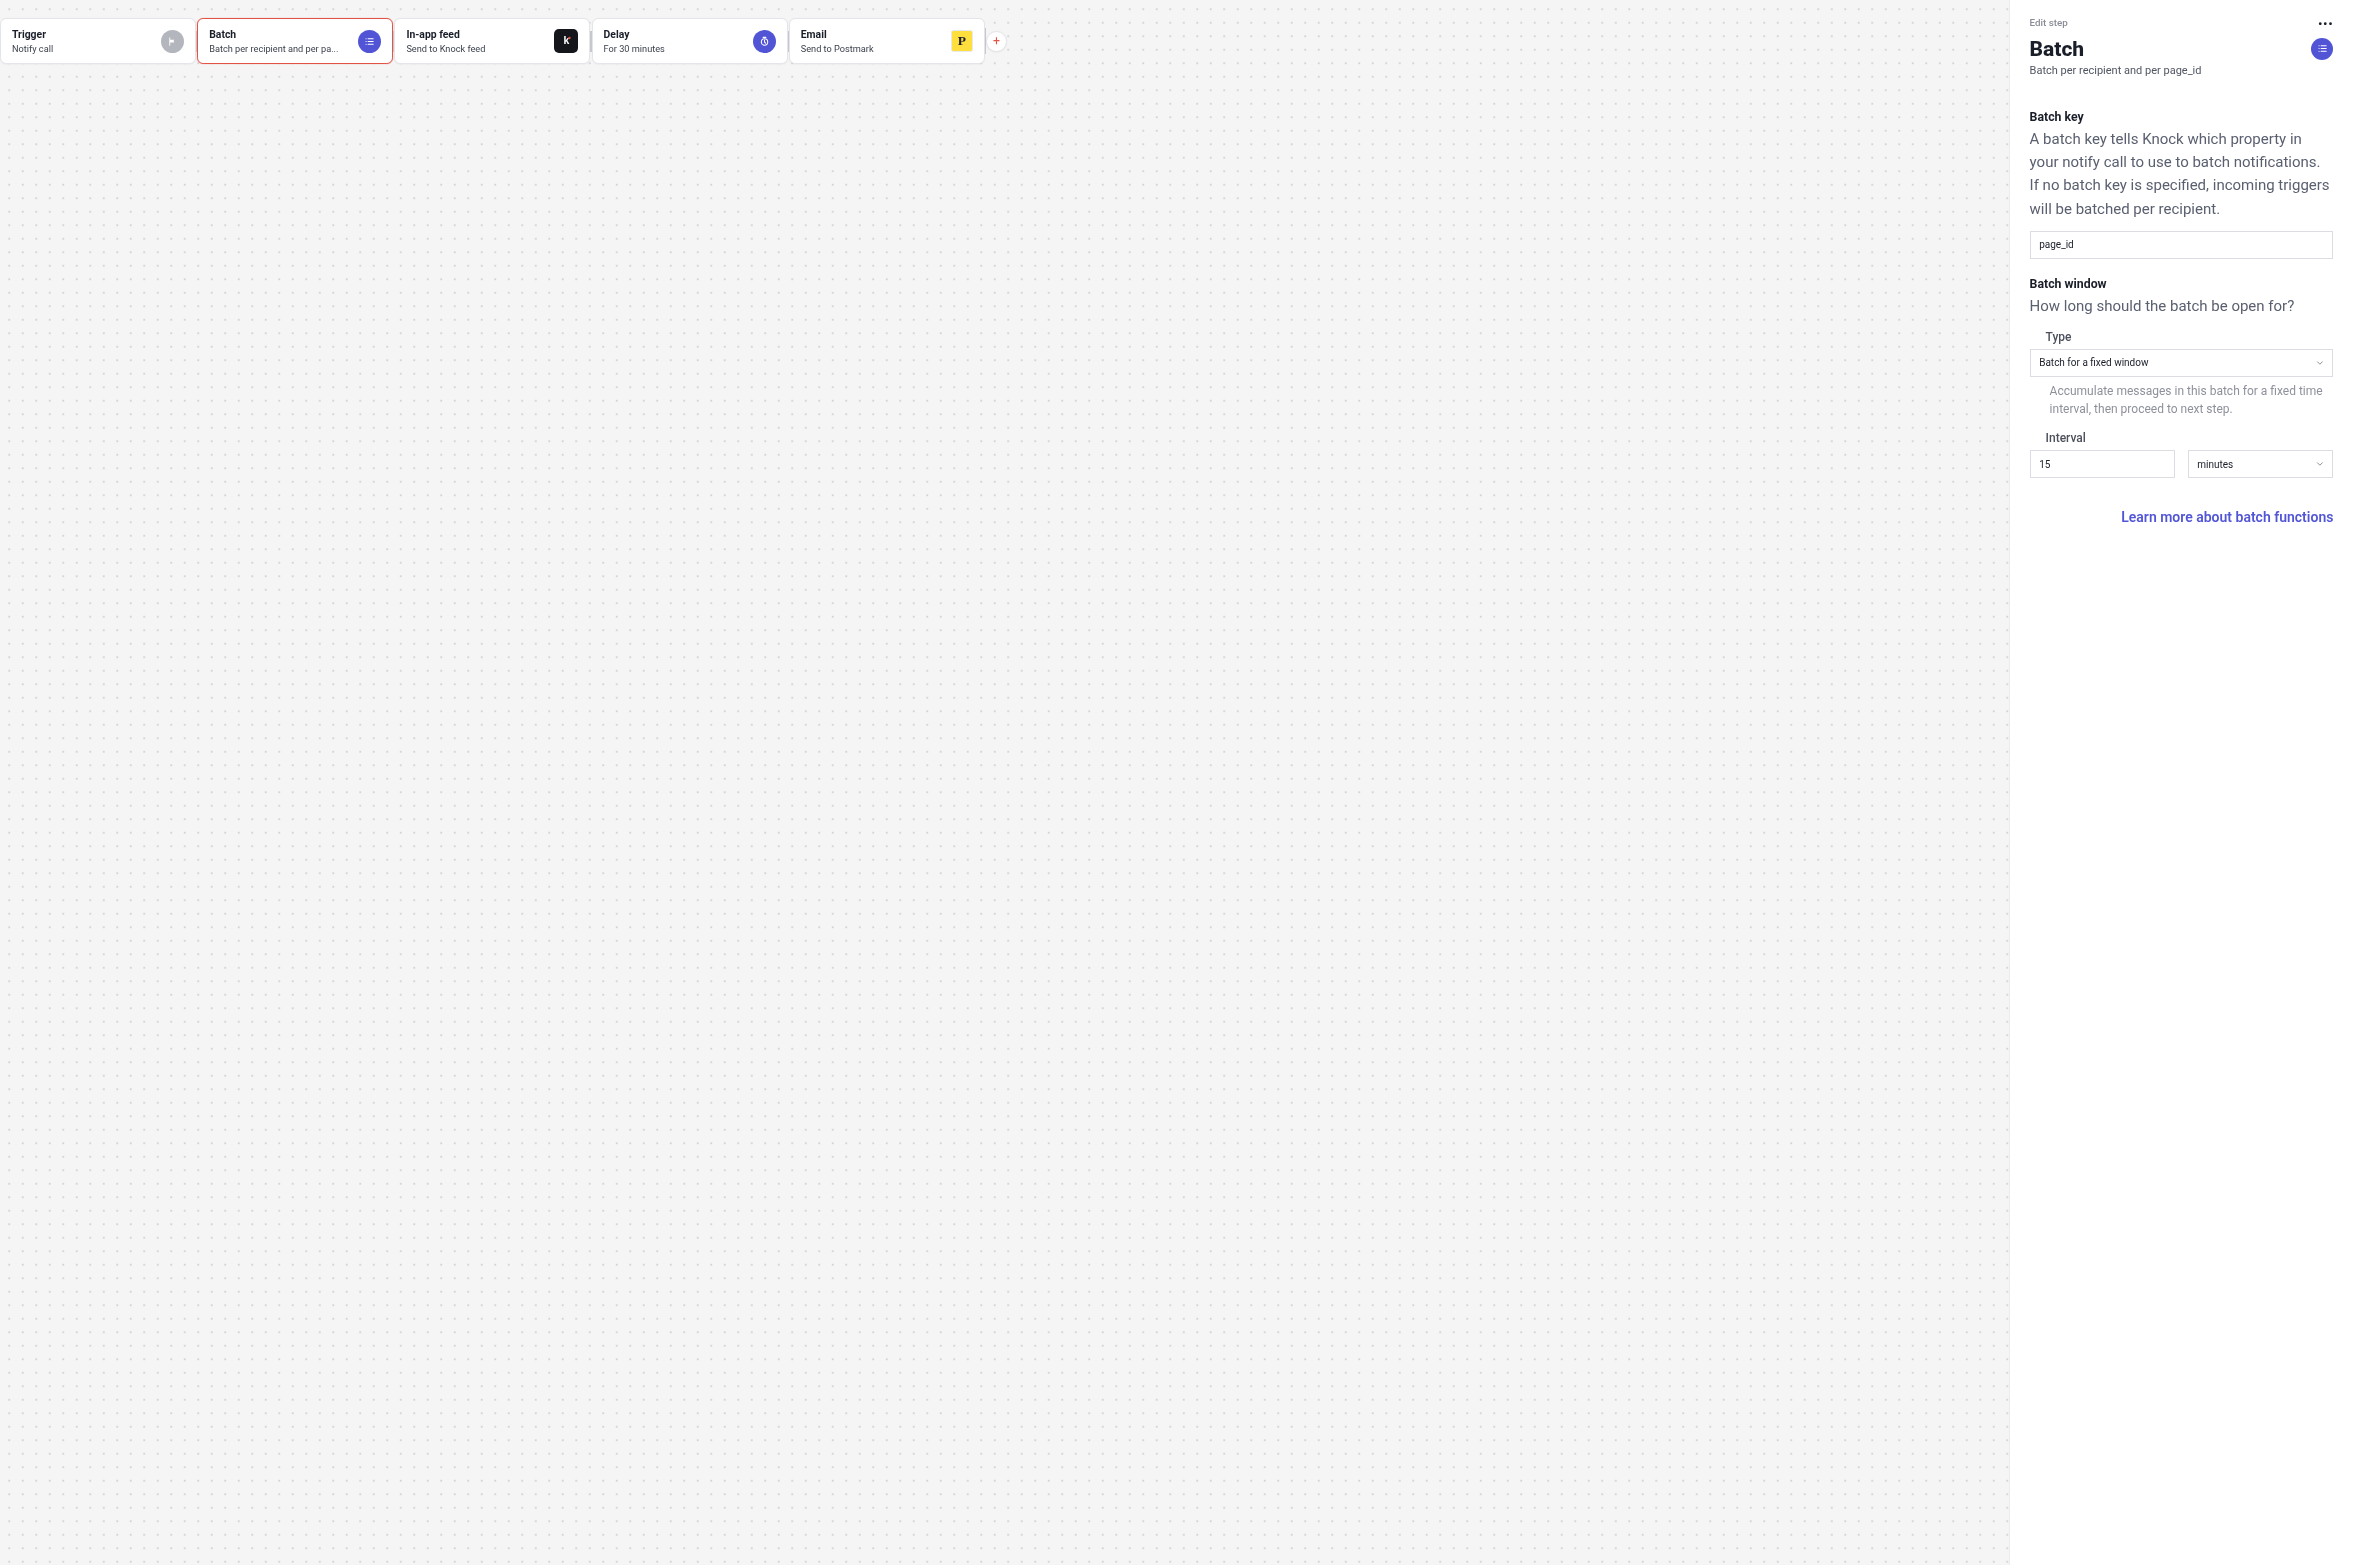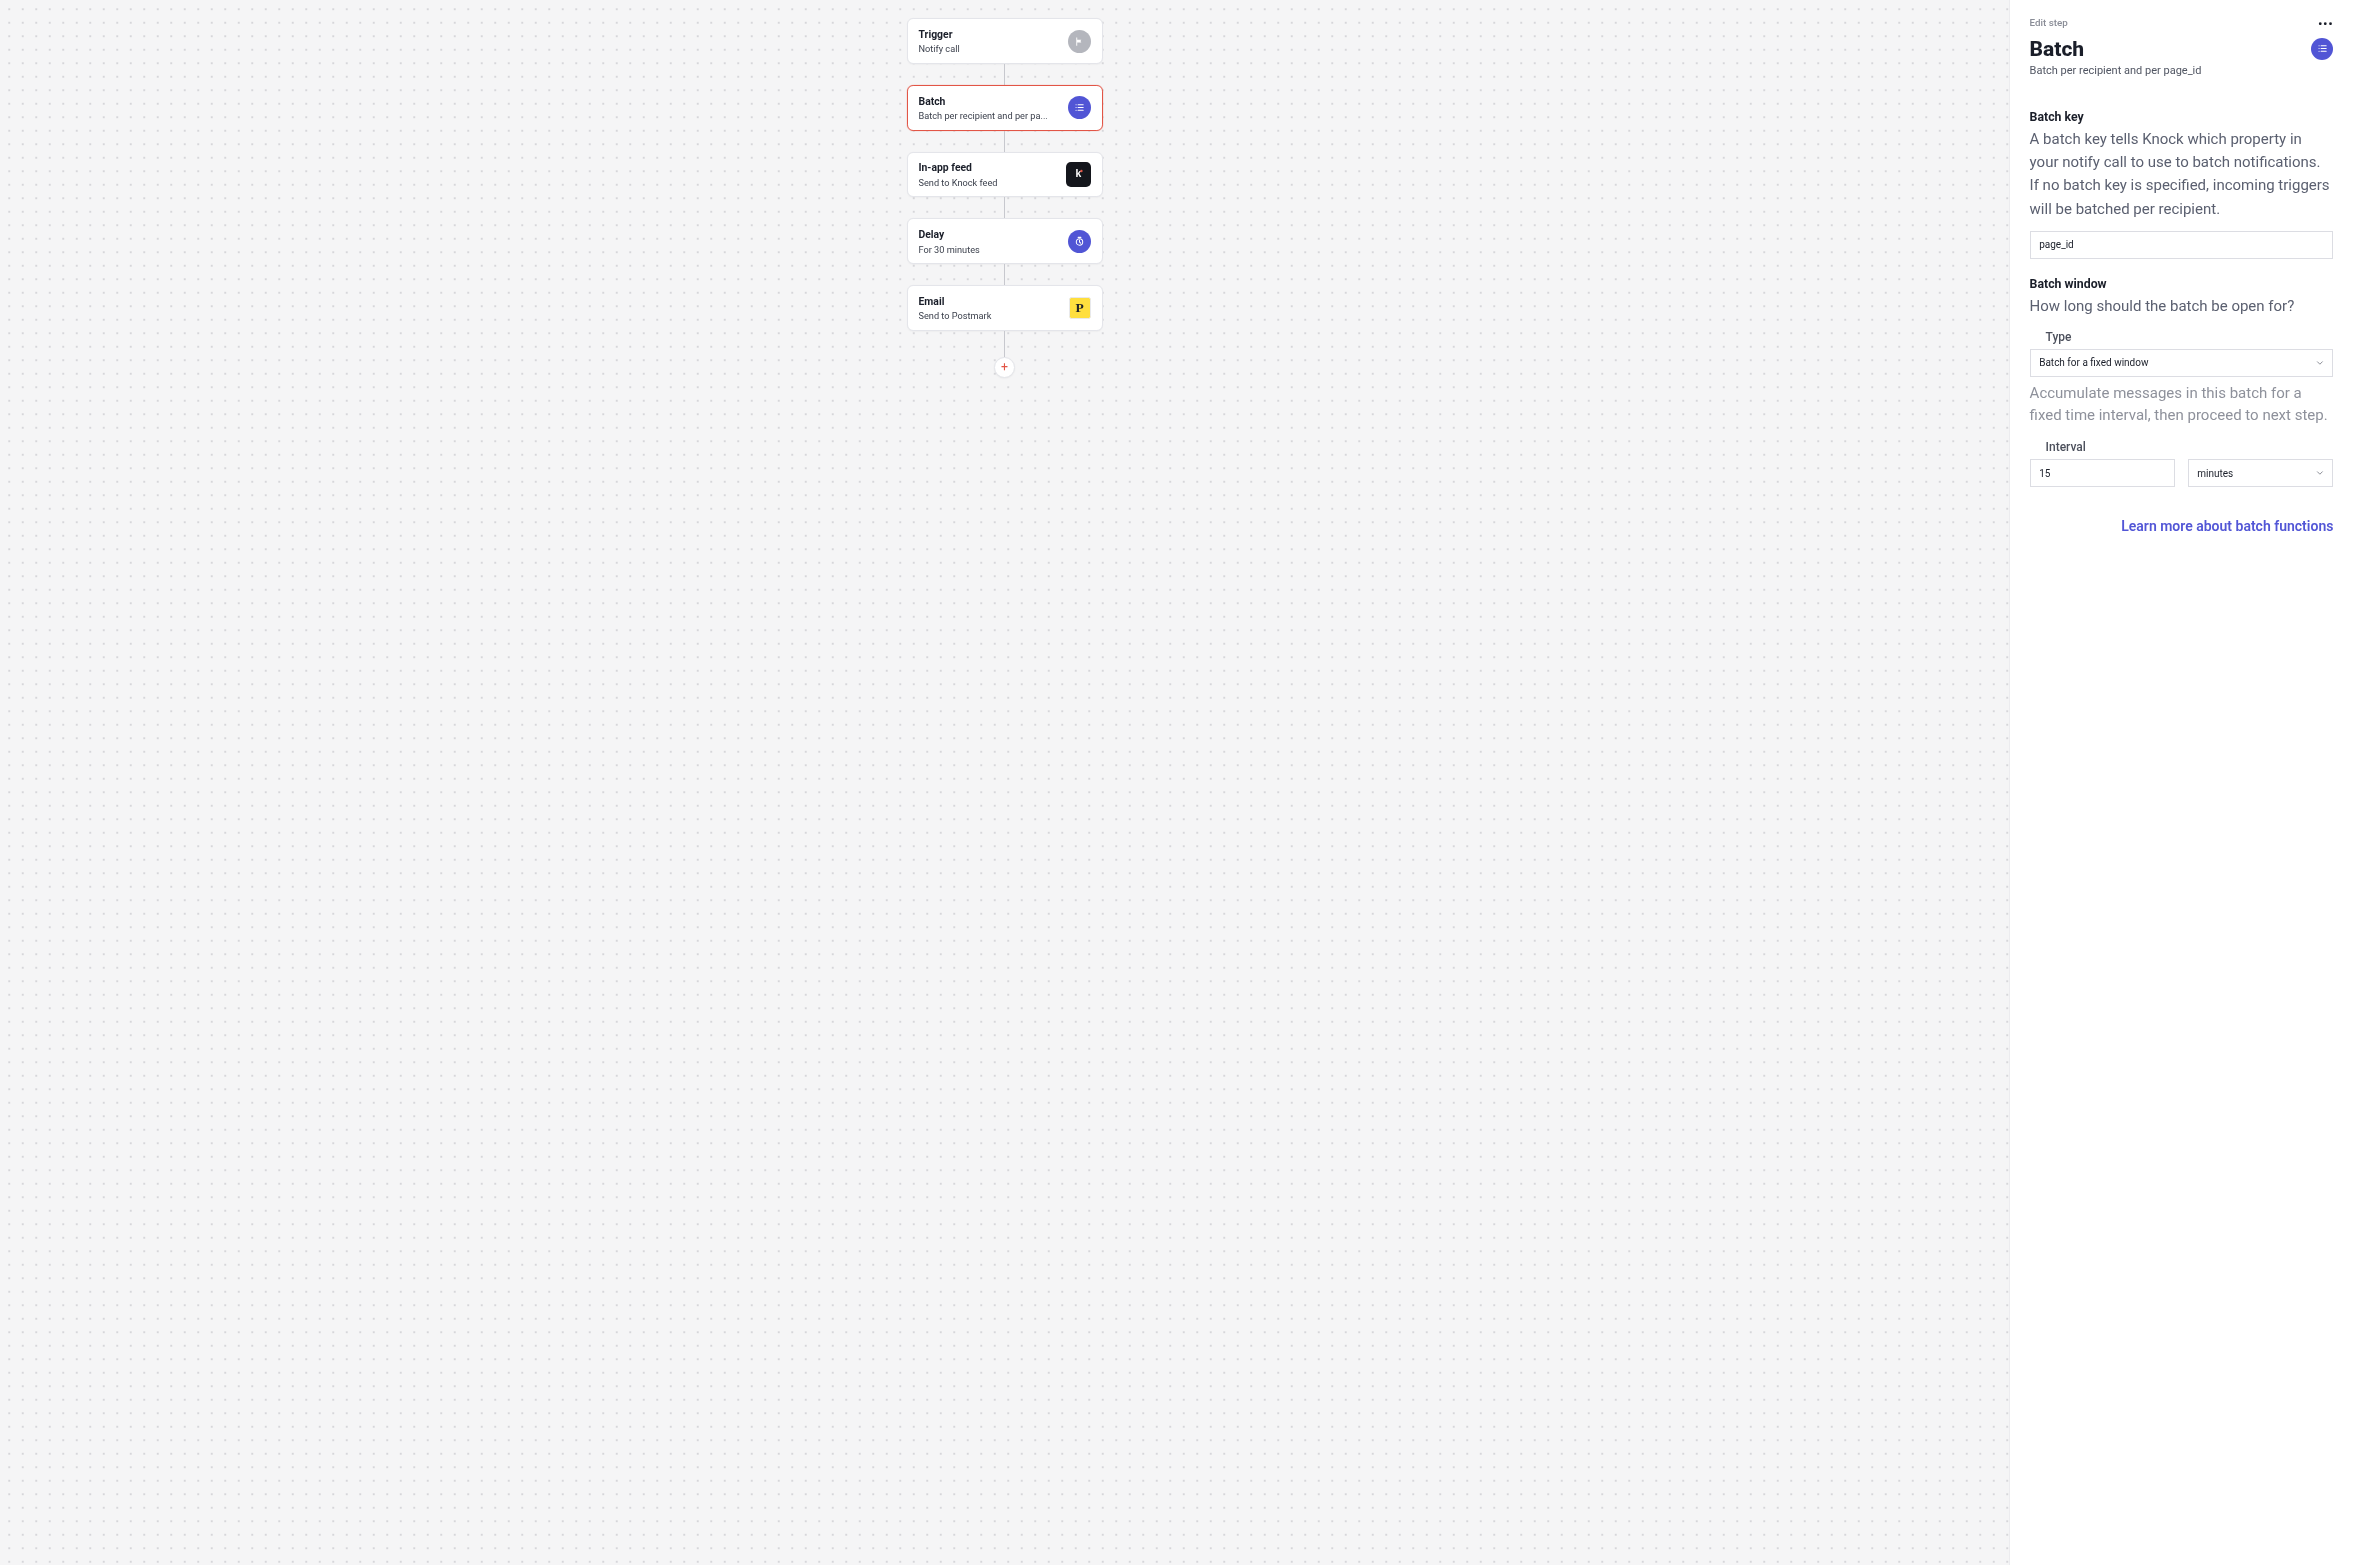--- a/index.html
+++ b/index.html
@@ -18,21 +18,20 @@
     position: relative;
     background-color: #f5f5f6;
     background-image: radial-gradient(circle, #d6d6da 0.9px, transparent 0.9px);
     background-size: 13.5px 13.5px;
     background-position: 2.5px 2.5px;
     overflow: auto;
     padding: 18.4px 0 37px 0;
   }
   .flow {
     display: flex;
-    flex-direction: column;
     align-items: center;
     width: 100%;
   }
   .node {
     background: #fff;
     border: 0.6px solid #e4e5ea;
     border-radius: 6.1px;
     width: 196px;
     padding: 8.6px 11px;
     display: flex;
@@ -197,24 +196,25 @@
   .select-wrap .chev {
     position: absolute;
     right: 8.6px;
     top: 50%;
     transform: translateY(-50%);
     color: #8a8d97;
     pointer-events: none;
   }
   .select-input { appearance: none; cursor: pointer; }
   .help-text {
-    font-size: 15px;
+    font-size: 12px;
     color: #8e919b;
     line-height: 1.5;
     margin-bottom: 13.5px;
+    margin-left: 20px;
   }
   .interval-row {
     display: flex;
     gap: 12.3px;
   }
   .interval-row > div { flex: 1; }
   .learn-more {
     display: block;
     text-align: right;
     margin-top: 31px;

